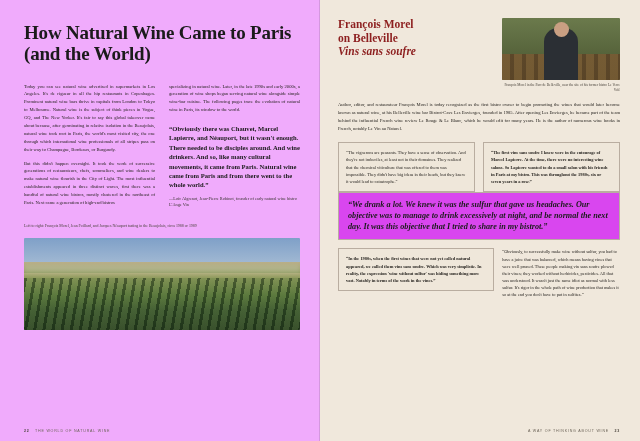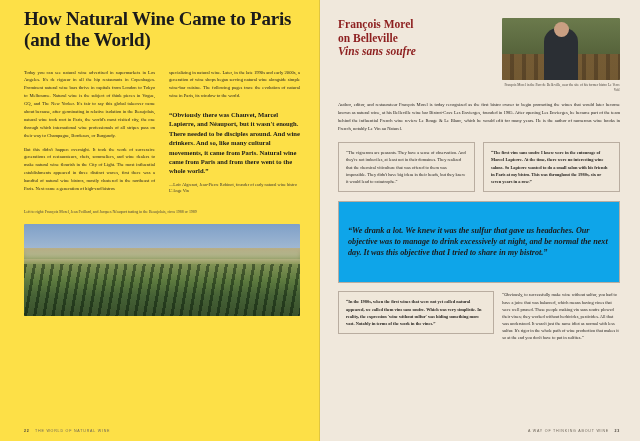--- a/index.html
+++ b/index.html
@@ -4,21 +4,21 @@
 <style>
   html,body{margin:0;padding:0;}
   body{
     width:640px;height:441px;
     background:#d9d2c4;
     font-family:"Liberation Serif", serif;
     overflow:hidden;
   }
   .spread{position:relative;width:640px;height:441px;display:flex;}
   .page{position:relative;height:441px;box-sizing:border-box;}
-  .page-left{width:320px;background:#fde047;padding:8px 20px 0 24px;}
+  .page-left{width:320px;background:#f0abfc;padding:22px 20px 0 24px;}
   .page-right{width:320px;background:#f0e8dc;padding:18px 20px 0 18px;}
   .gutter{position:absolute;left:319px;top:0;width:2px;height:441px;
     background:linear-gradient(to right,rgba(0,0,0,.14),rgba(0,0,0,.04));}
 
   
   h1.title{
     font-family:"Liberation Serif", serif;
     font-size:19px;line-height:1.12;font-weight:700;color:#1b1b1b;
     margin:0 0 18px 0;letter-spacing:-.2px;
   }
@@ -83,21 +83,21 @@
   .rp-intro{font-size:4.6px;line-height:1.7;color:#26231f;margin:8px 0 0 0;text-align:justify;}
 
   .qgrid{display:flex;gap:8px;margin-top:10px;}
   .qbox{
     box-sizing:border-box;padding:6px 7px;border:.6px solid #b9ada0;background:#efe7da;
     font-size:4.4px;line-height:1.62;color:#26231f;
   }
   .qbox.b{font-weight:700;}
   .qbox.w{width:50%;}
   .bigq{
-    margin-top:9px;border:.6px solid #b9ada0;background:#0ea5e9;padding:24px 9px;
+    border:.6px solid #b9ada0;background:#d946ef;padding:7px 9px;
   }
   .bigq .t{
     font-size:8.2px;line-height:1.32;font-weight:700;font-style:italic;color:#1b1b1b;margin:0;
   }
   .lower{display:flex;gap:8px;margin-top:8px;}
   .lower .left{width:57%;}
   .lower .right{width:43%;}
   .sm{font-size:4.4px;line-height:1.62;color:#26231f;}
   .sm.b{font-weight:700;}
   .boxed{border:.6px solid #b9ada0;background:#efe7da;padding:6px 7px;box-sizing:border-box;}

